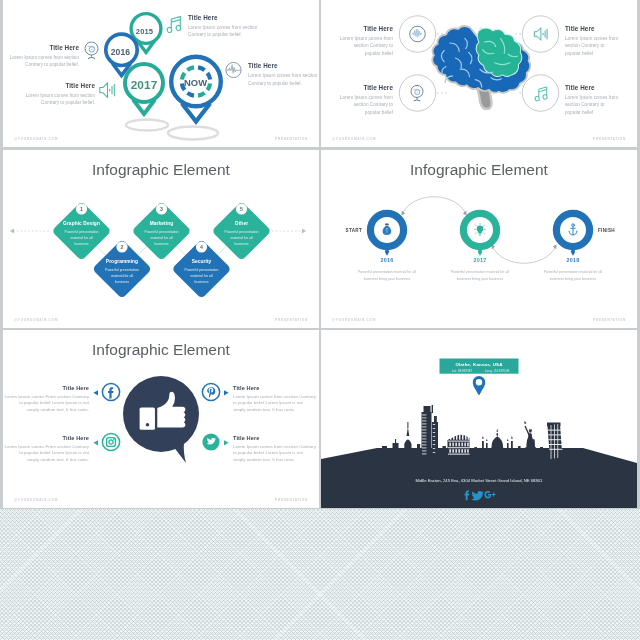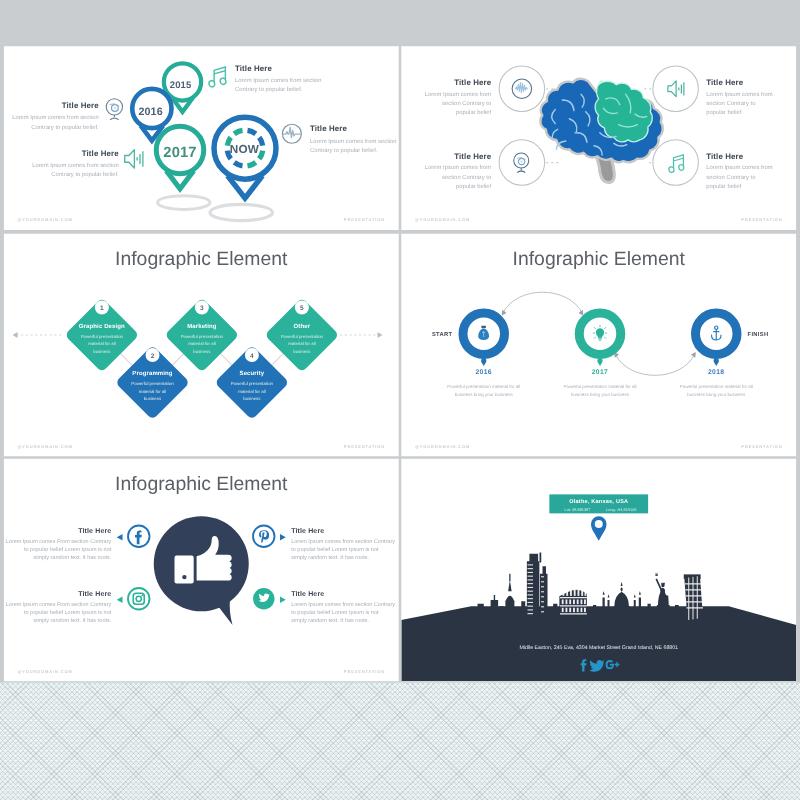--- a/index.html
+++ b/index.html
@@ -1,18 +1,18 @@
 <!DOCTYPE html>
 <html><head>
 <meta charset="utf-8">
 <title>Presentation Template Preview</title>
 <style>
   html,body{margin:0;padding:0;}
   body{width:640px;height:640px;background:#c9cdd0;font-family:"Liberation Sans",sans-serif;overflow:hidden;}
-  #stage{position:relative;width:640px;height:496px;margin-top:37px;}
+  #stage{position:relative;width:640px;height:496px;}
   .grid-bg{position:absolute;left:0;top:509px;width:640px;height:131px;
     background-color:#eaeff0;
     background-image:
       repeating-linear-gradient(45deg, rgba(140,172,178,.30) 0 0.7px, rgba(255,255,255,0) 0.7px 2.9px),
       repeating-linear-gradient(-45deg, rgba(140,172,178,.30) 0 0.7px, rgba(255,255,255,0) 0.7px 2.9px),
       repeating-linear-gradient(0deg, rgba(255,255,255,.55) 0 1px, rgba(255,255,255,0) 1px 4px);
   }
   .slides{position:absolute;left:3px;top:0;width:634px;height:640px;overflow:hidden;}
   .slide{position:absolute;background:#ffffff;overflow:hidden;width:316px;height:178px;}
   .sv{position:absolute;left:0;top:0;}

